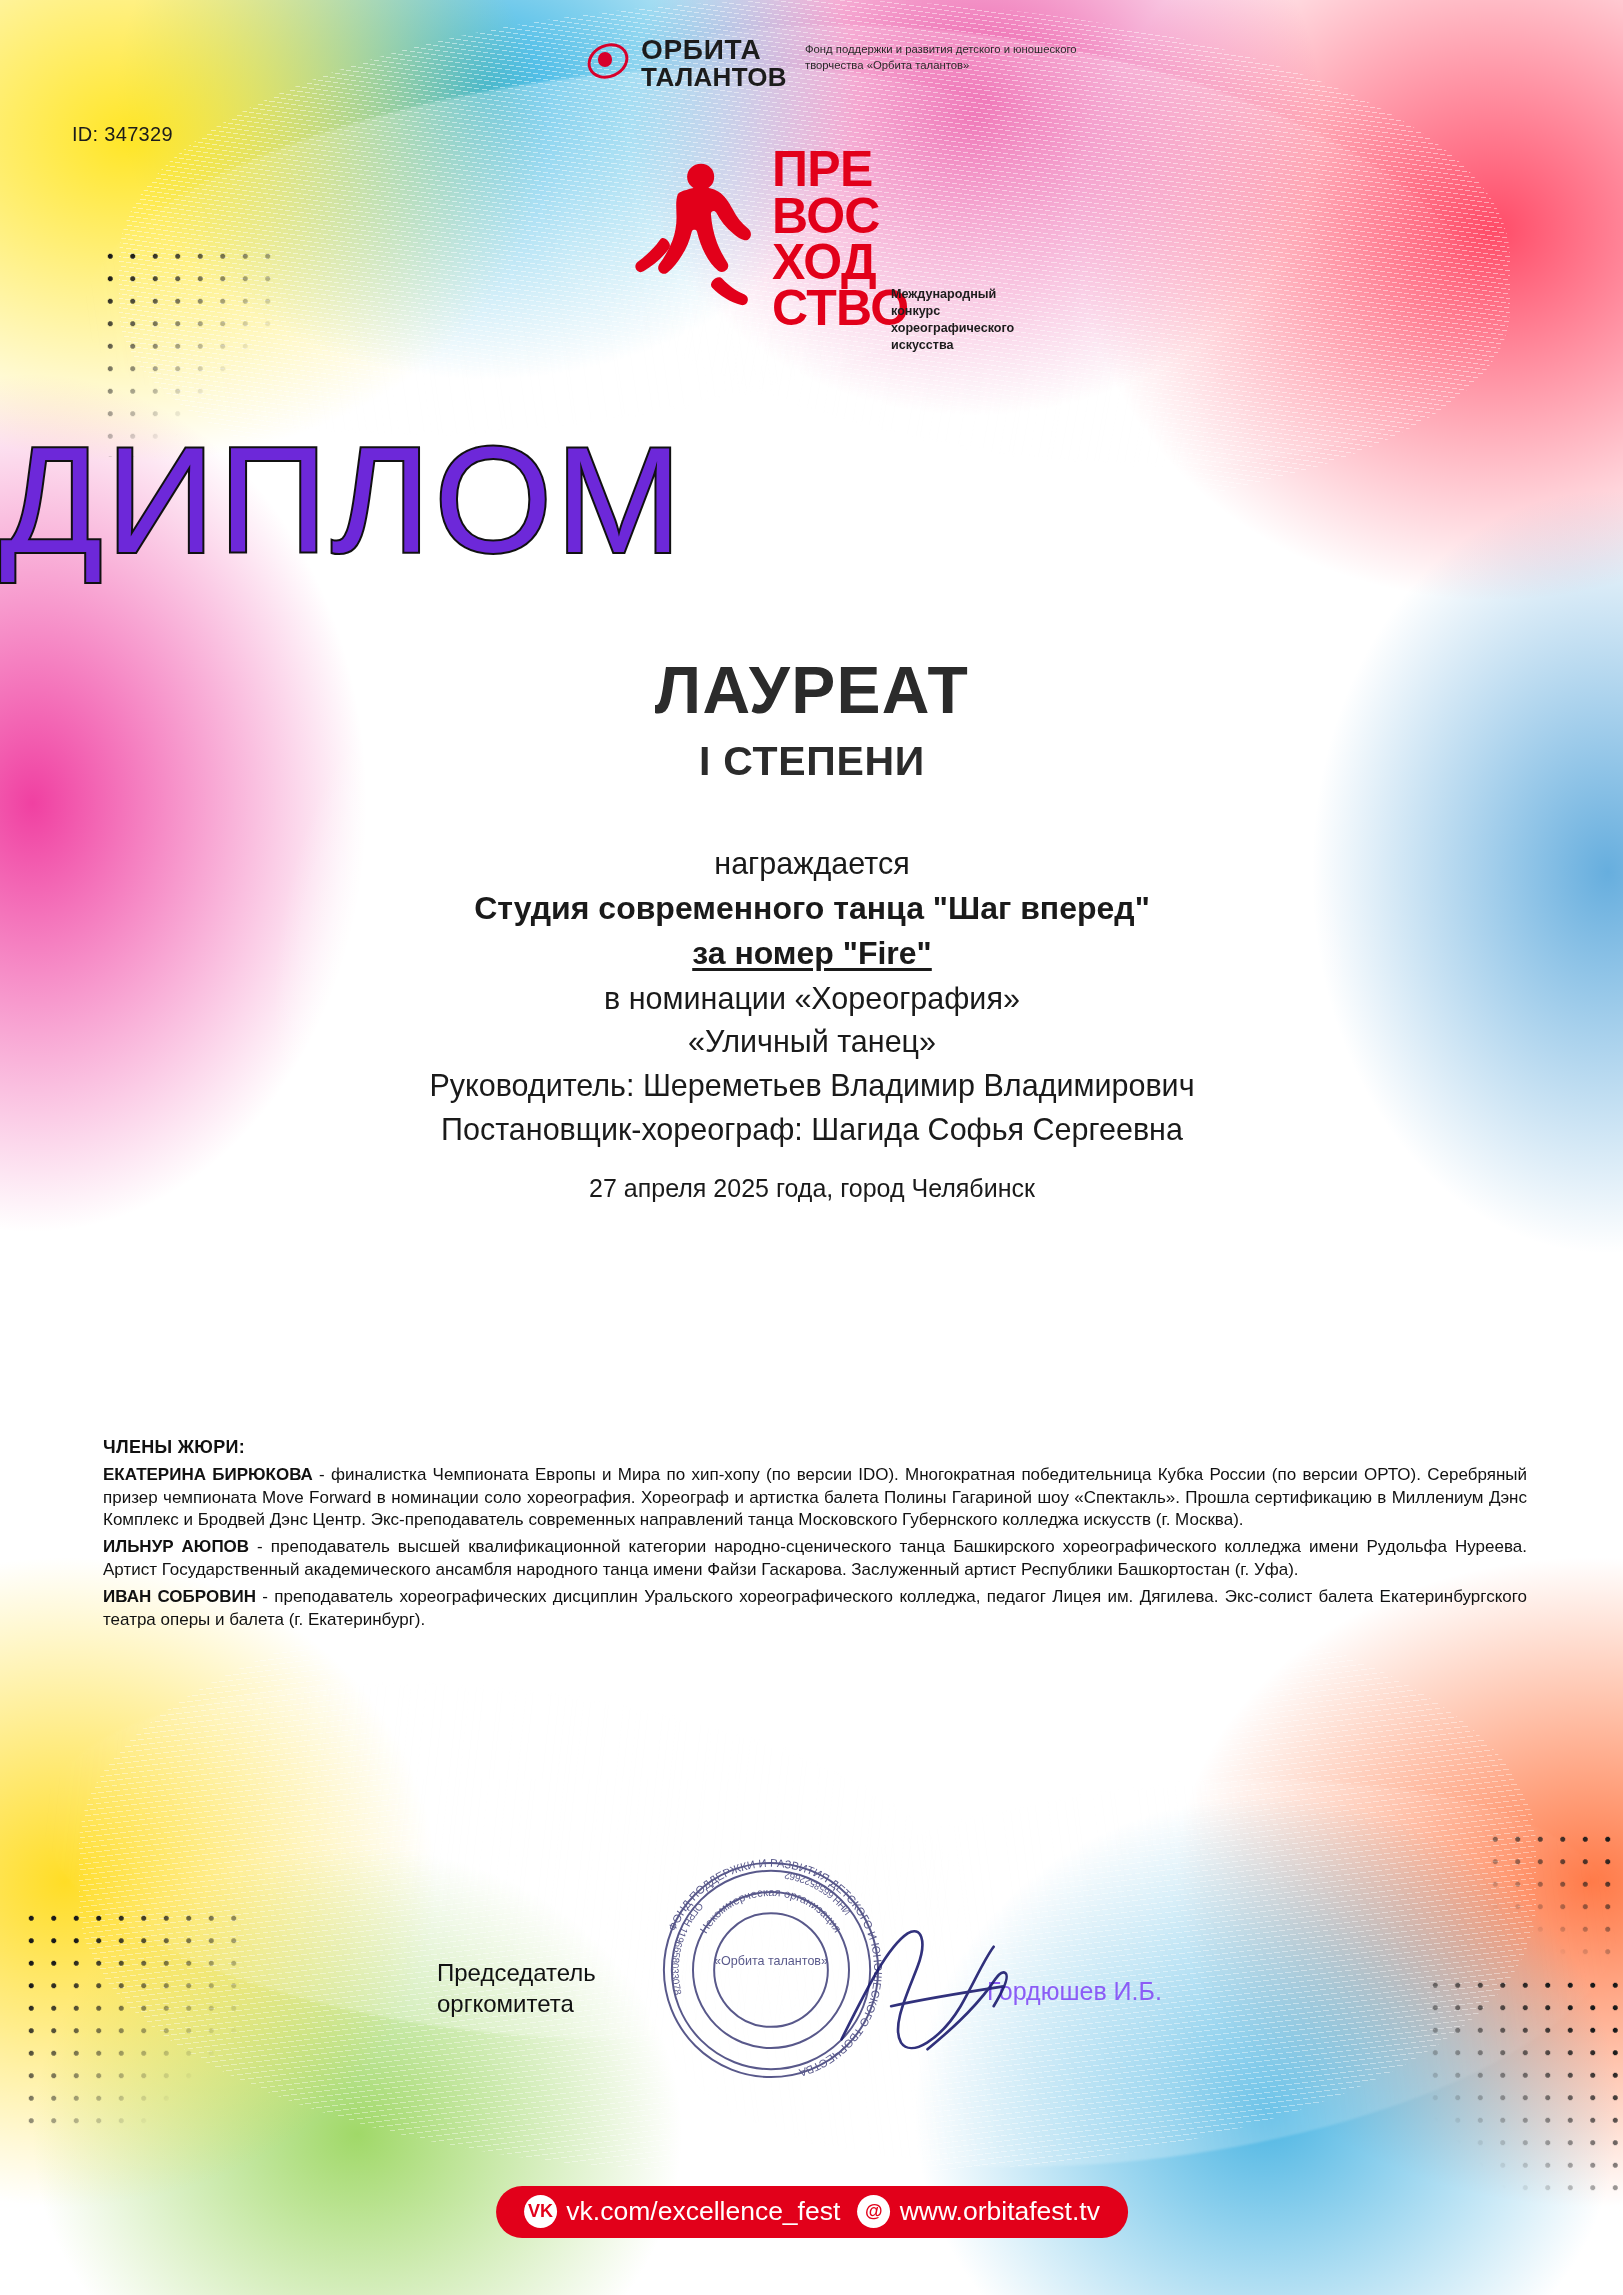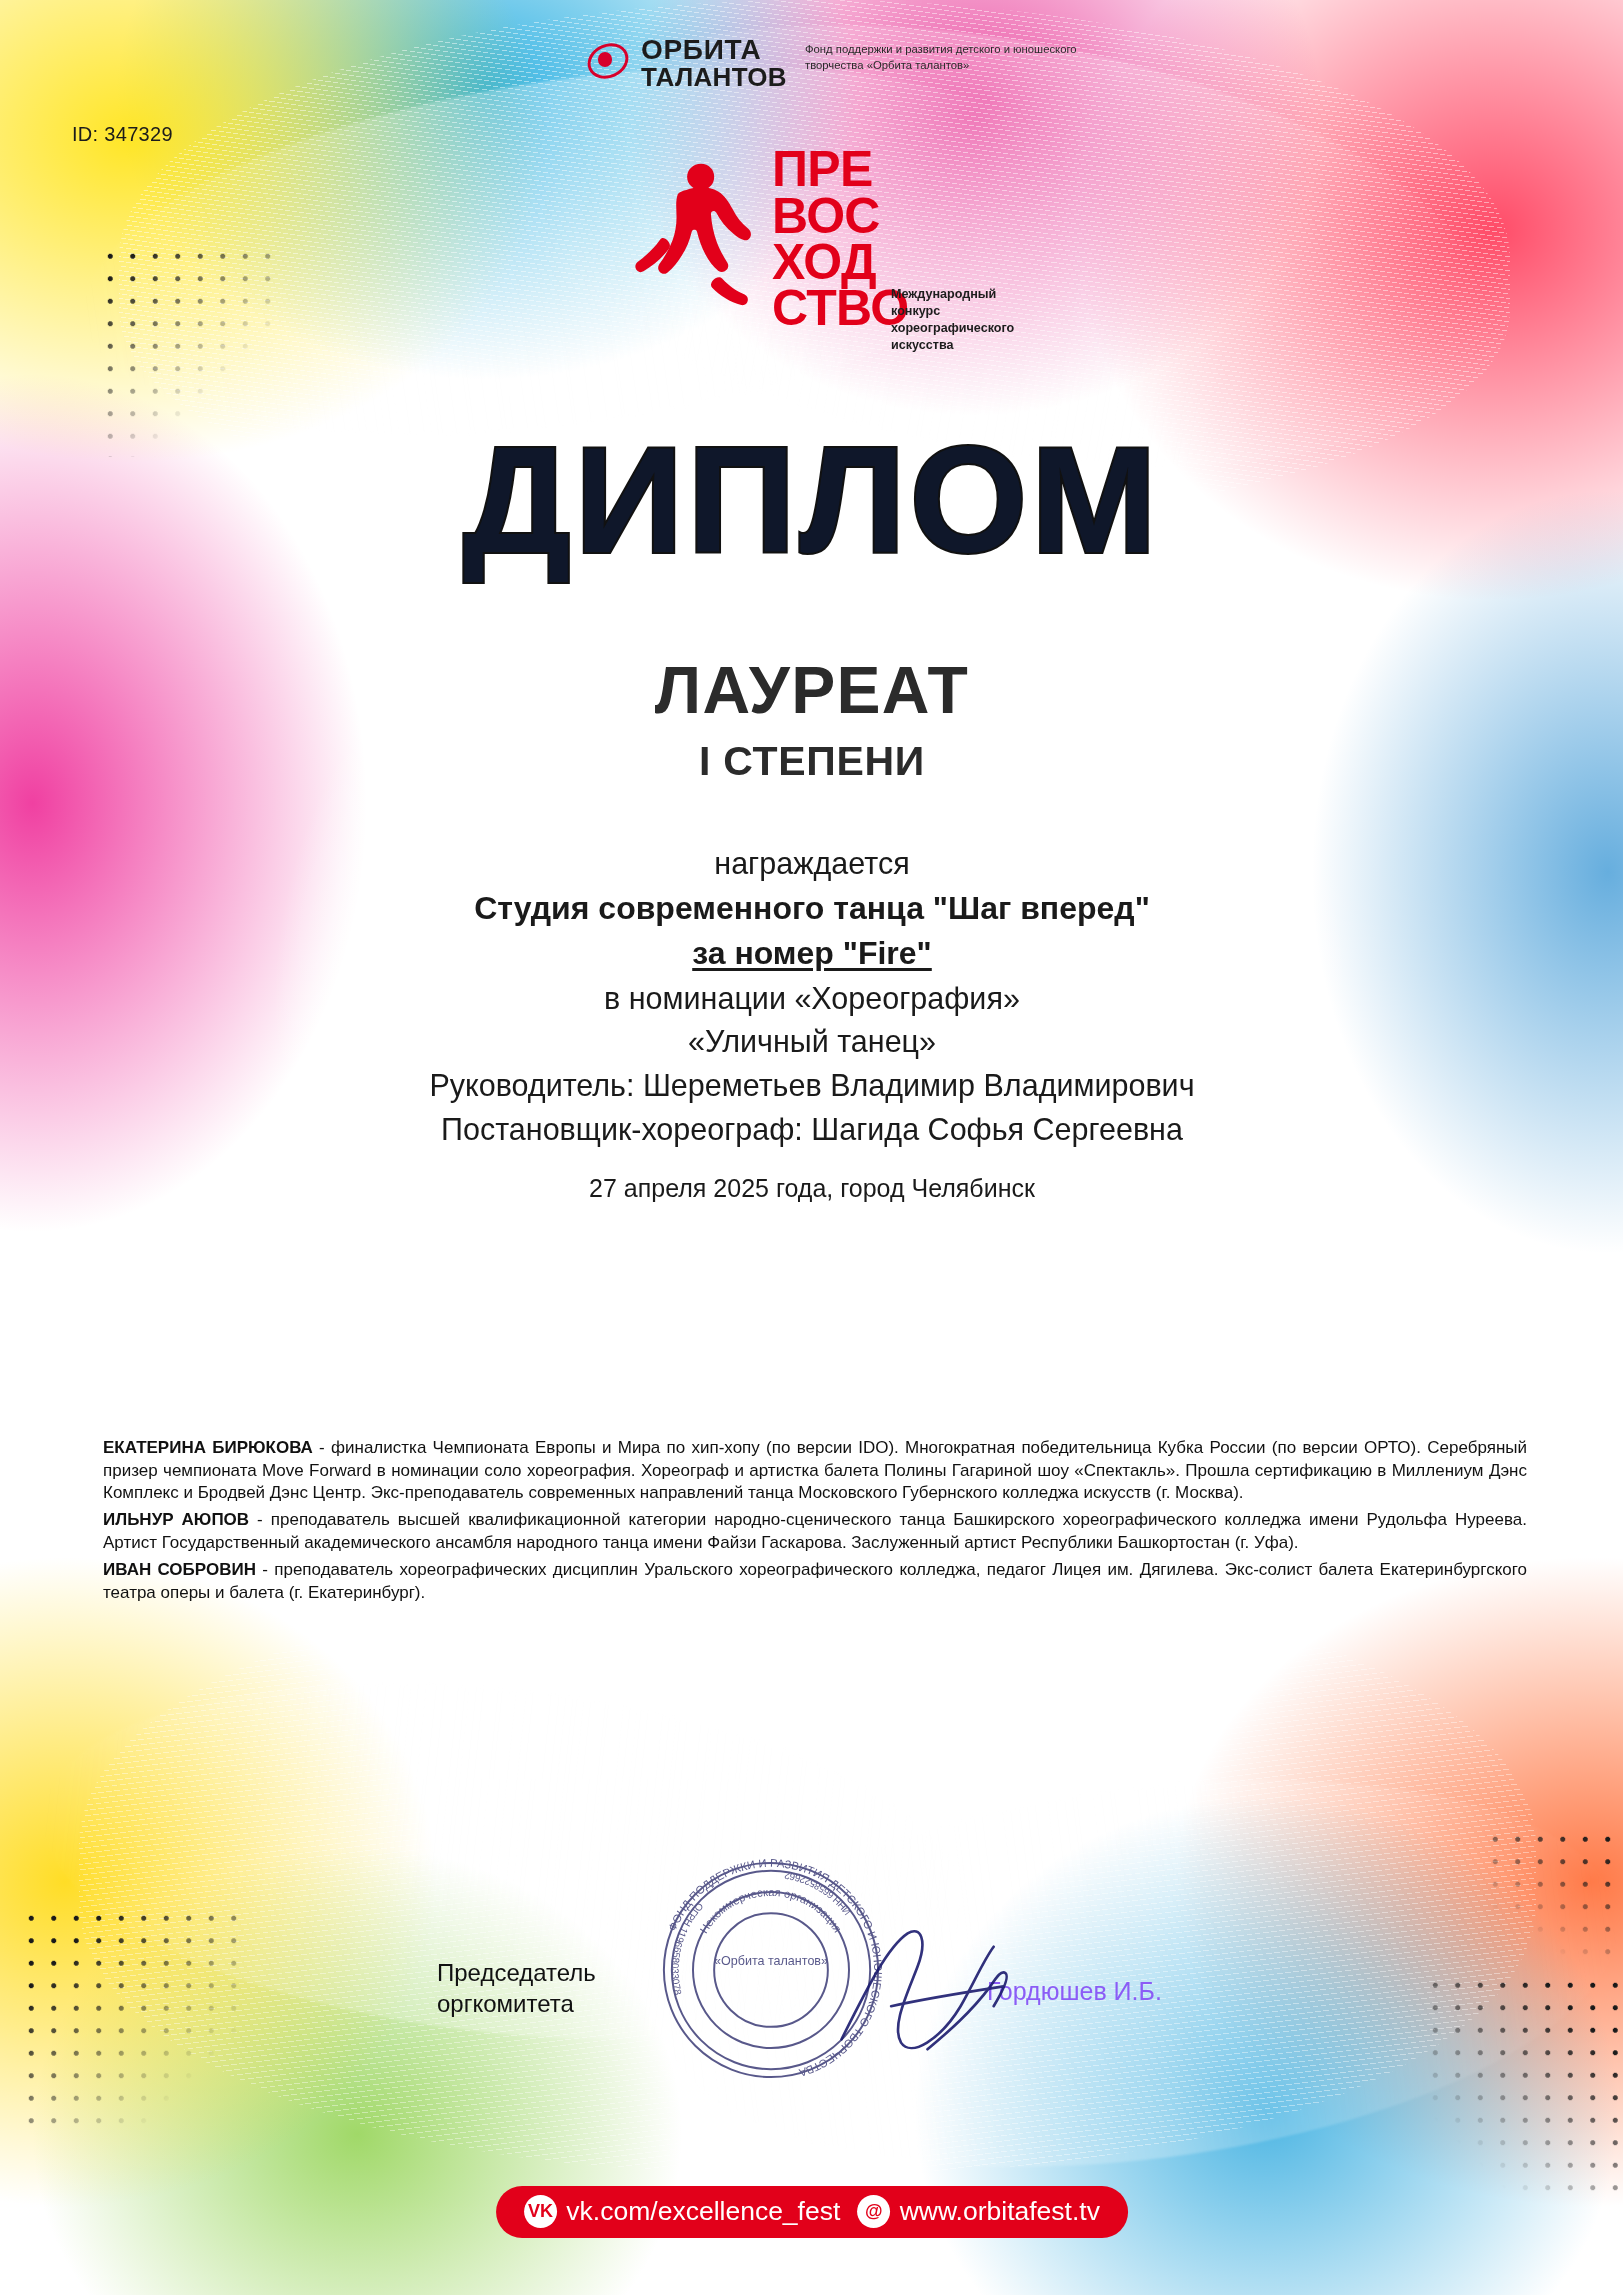--- a/index.html
+++ b/index.html
@@ -223,24 +223,23 @@
     color: #1d1d1d;
     font-weight: 600;
   }
 
   
   .diplom {
     position: absolute;
     left: 0;
     top: 424px;
     width: 100%;
-    text-align: center;
     font-size: 151px;
-    font-weight: 700;
-    color: #0f172a;
+    font-weight: 400;
+    color: #6d28d9;
     letter-spacing: 4px;
     line-height: 1;
     -webkit-text-stroke: 4px #111;
     paint-order: stroke fill;
   }
 
   .laureat {
     position: absolute;
     left: 0; top: 652px;
     width: 100%;
@@ -446,20 +445,21 @@
       <div class="line bold">Студия современного танца "Шаг вперед"</div>
       <div class="line underline">за номер "Fire"</div>
       <div class="line">в номинации «Хореография»</div>
       <div class="line">«Уличный танец»</div>
       <div class="line">Руководитель: Шереметьев Владимир Владимирович</div>
       <div class="line">Постановщик-хореограф: Шагида Софья Сергеевна</div>
       <div class="line date">27 апреля 2025 года, город Челябинск</div>
     </div>
 
     <div class="jury">
+      <div class="jury-title">ЧЛЕНЫ ЖЮРИ:</div>
       <p class="jury-p"><span class="nm">ЕКАТЕРИНА БИРЮКОВА</span><span> - финалистка Чемпионата Европы и Мира по хип-хопу (по версии IDO). Многократная победительница Кубка России (по версии ОРТО). Серебряный призер чемпионата Move Forward в номинации соло хореография. Хореограф и артистка балета Полины Гагариной шоу «Спектакль». Прошла сертификацию в Миллениум Дэнс Комплекс и Бродвей Дэнс Центр. Экс-преподаватель современных направлений танца Московского Губернского колледжа искусств (г. Москва).</span></p>
       <p class="jury-p"><span class="nm">ИЛЬНУР АЮПОВ</span><span> - преподаватель высшей квалификационной категории народно-сценического танца Башкирского хореографического колледжа имени Рудольфа Нуреева. Артист Государственный академического ансамбля народного танца имени Файзи Гаскарова. Заслуженный артист Республики Башкортостан (г. Уфа).</span></p>
       <p class="jury-p"><span class="nm">ИВАН СОБРОВИН</span><span> - преподаватель хореографических дисциплин Уральского хореографического колледжа, педагог Лицея им. Дягилева. Экс-солист балета Екатеринбургского театра оперы и балета (г. Екатеринбург).</span></p>
     </div>
 
     <div class="sign-left">
       <div>Председатель</div>
       <div>оргкомитета</div>
     </div>
     <div class="sign-right">Гордюшев И.Б.</div>

